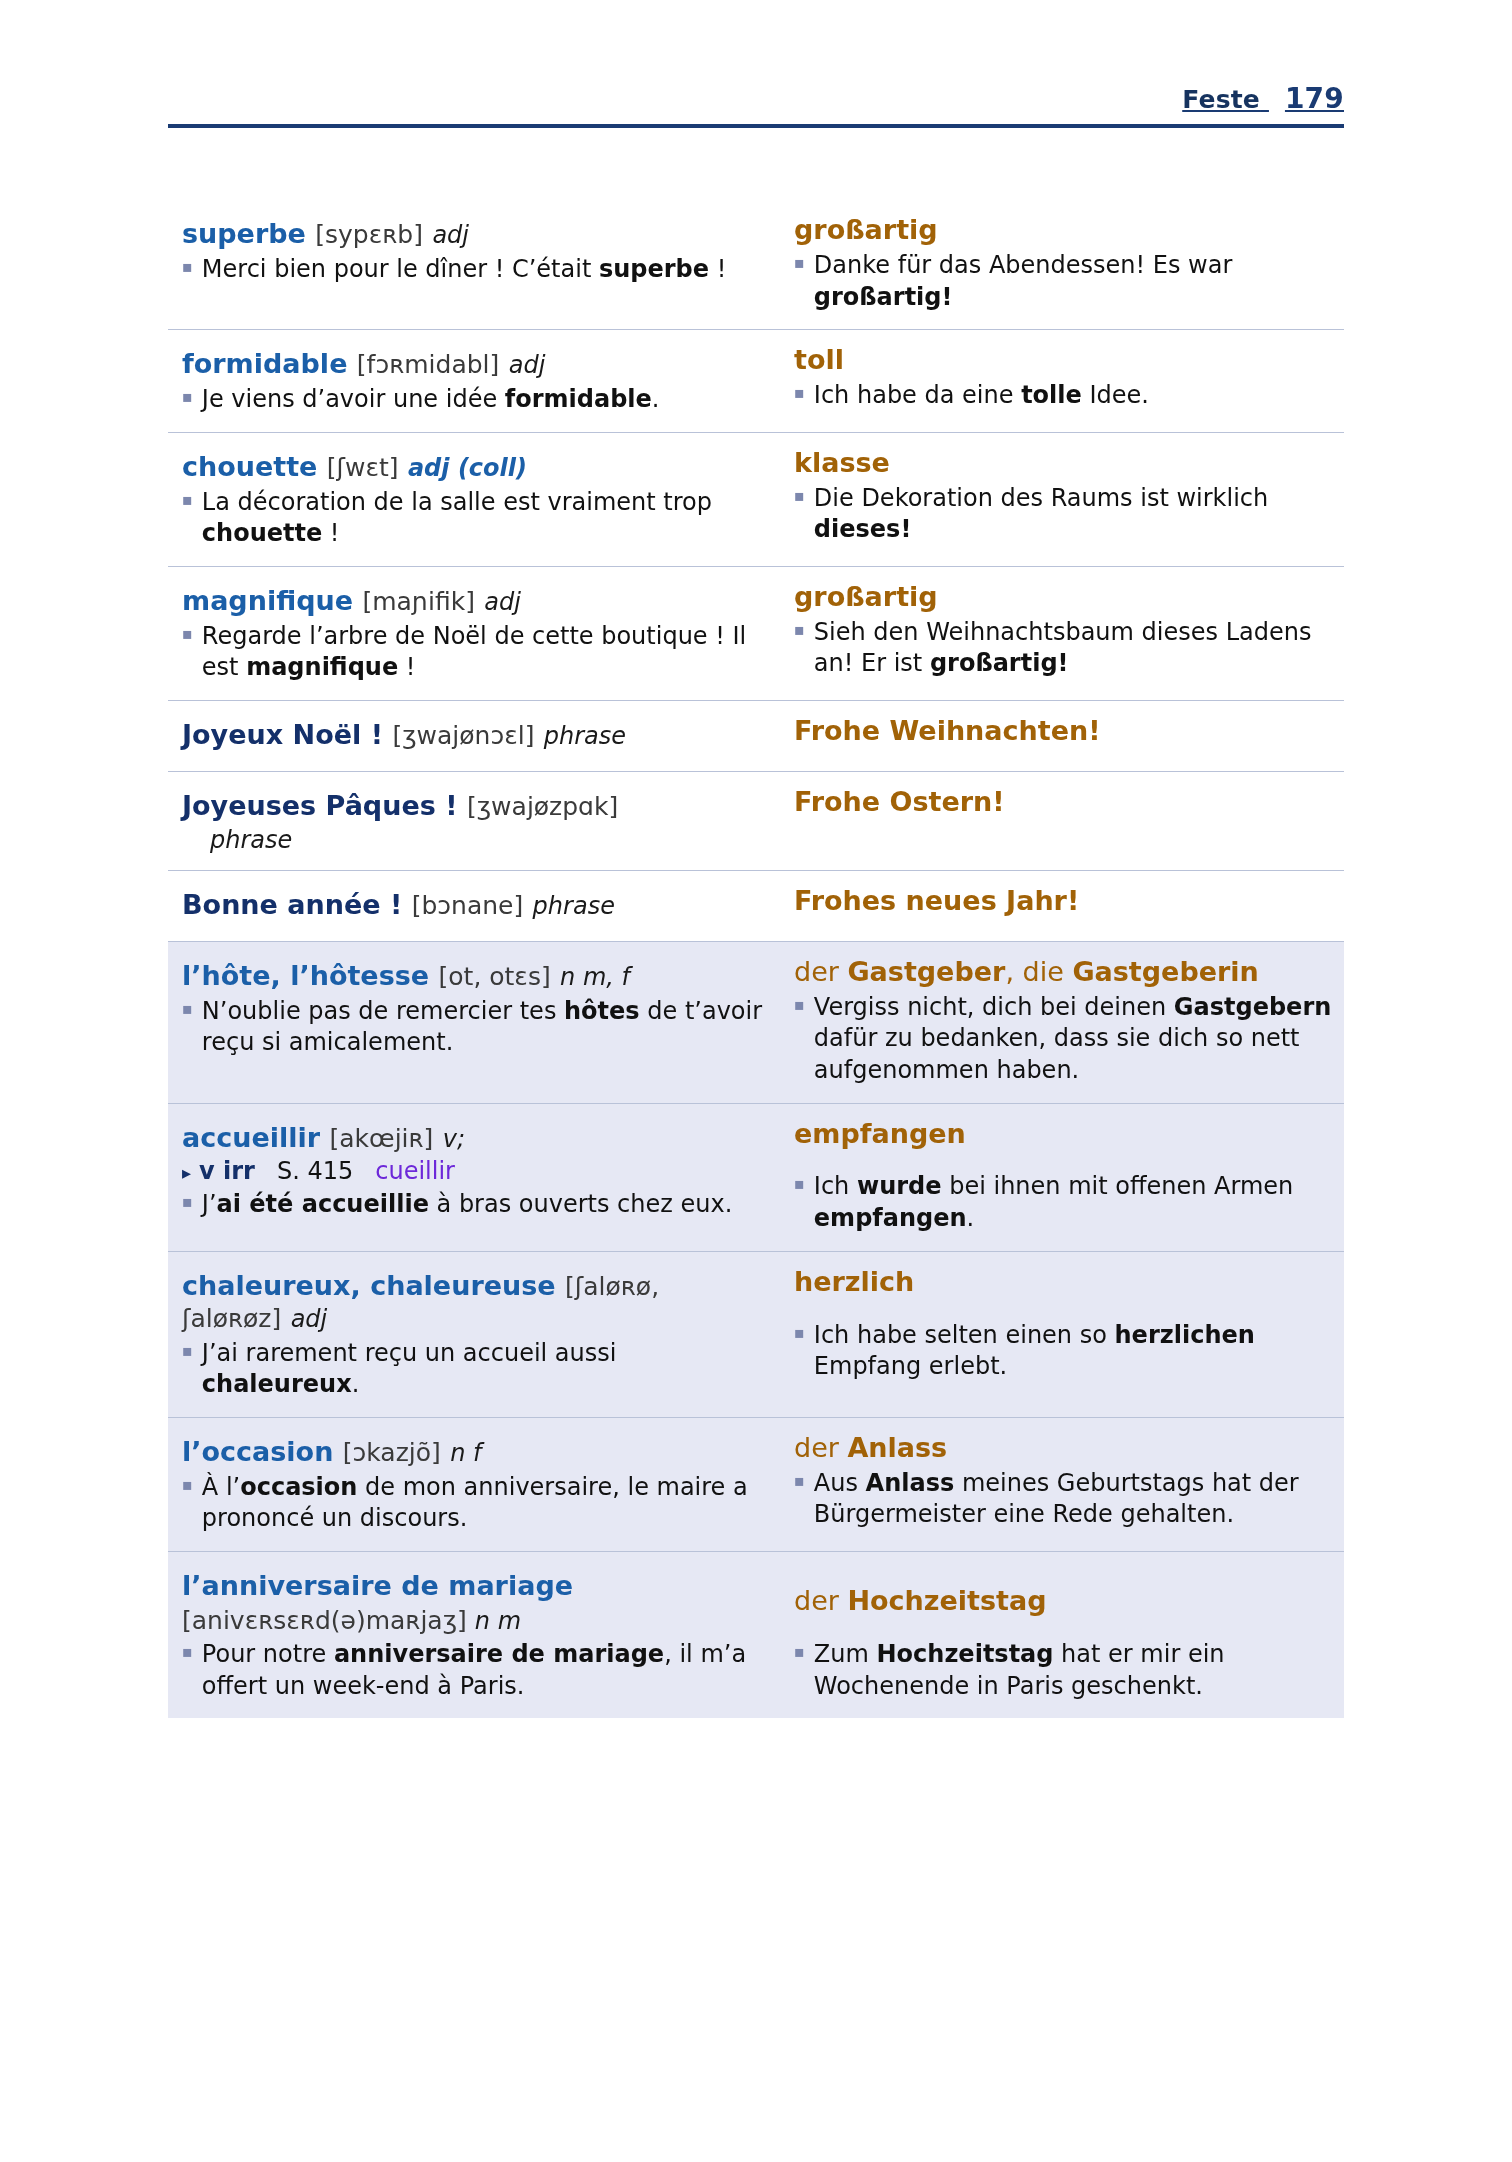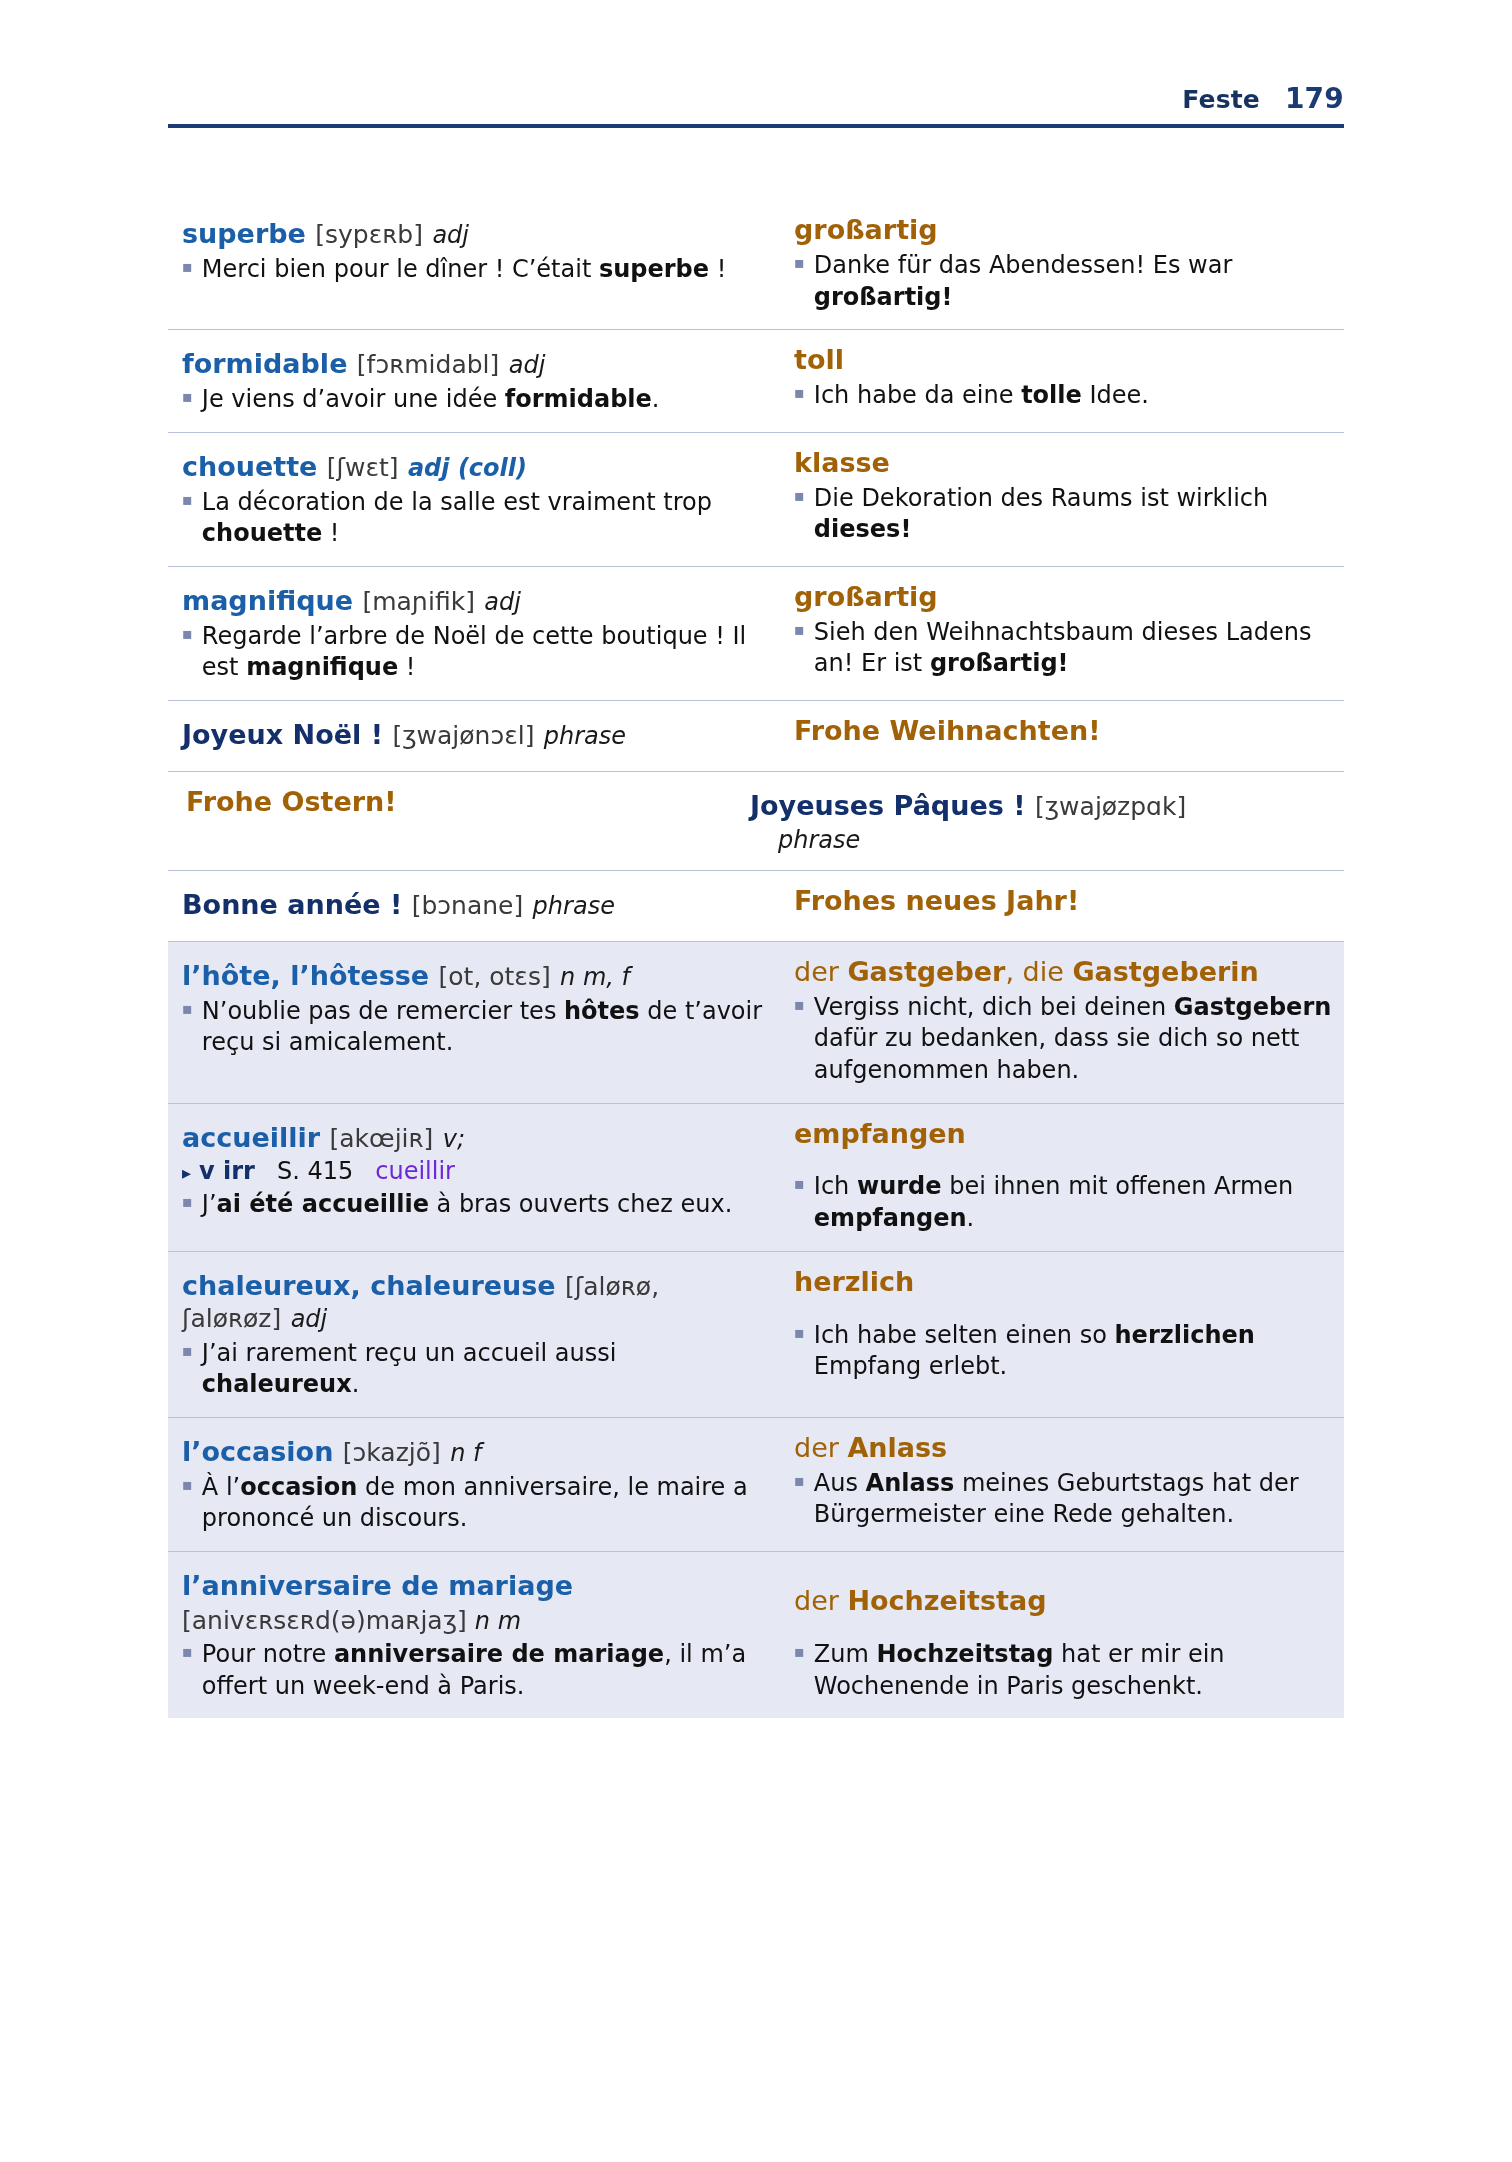--- a/index.html
+++ b/index.html
@@ -21,20 +21,21 @@
     position:absolute;
     left:168px;right:168px;top:82px;
     text-align:right;
   }
   .header .hdr-line{
     display:inline-block;
     font-size:25px;
     font-weight:bold;
     color:#1a3b73;
     letter-spacing:0.2px;
+    text-decoration:underline;
   }
   .header .hdr-title{ color:#16335f; }
   .header .hdr-page{ color:#1a3b73; margin-left:16px; font-size:28px;}
   .header-rule{
     position:absolute;
     left:168px;right:168px;top:124px;
     height:4px;background:#1a3b73;
   }
   
   .entries{
@@ -226,29 +227,29 @@
           <span class="ipa">[ʒwajønɔɛl]</span>
           <span class="pos">phrase</span>
         </div>
       </div>
       <div class="col col-de">
         <div class="translation">Frohe Weihnachten!</div>
       </div>
     </div>
 
     <div class="entry">
-      <div class="col col-de">
-        <div class="translation">Frohe Ostern!</div>
-      </div>
       <div class="col col-fr">
         <div class="headword dark">
           <span>Joyeuses Pâques !</span>
           <span class="ipa">[ʒwajøzpɑk]</span>
         </div>
         <div class="second-line"><span class="pos">phrase</span></div>
+      </div>
+      <div class="col col-de">
+        <div class="translation">Frohe Ostern!</div>
       </div>
     </div>
 
     <div class="entry">
       <div class="col col-fr">
         <div class="headword dark">
           <span>Bonne année !</span>
           <span class="ipa">[bɔnane]</span>
           <span class="pos">phrase</span>
         </div>

